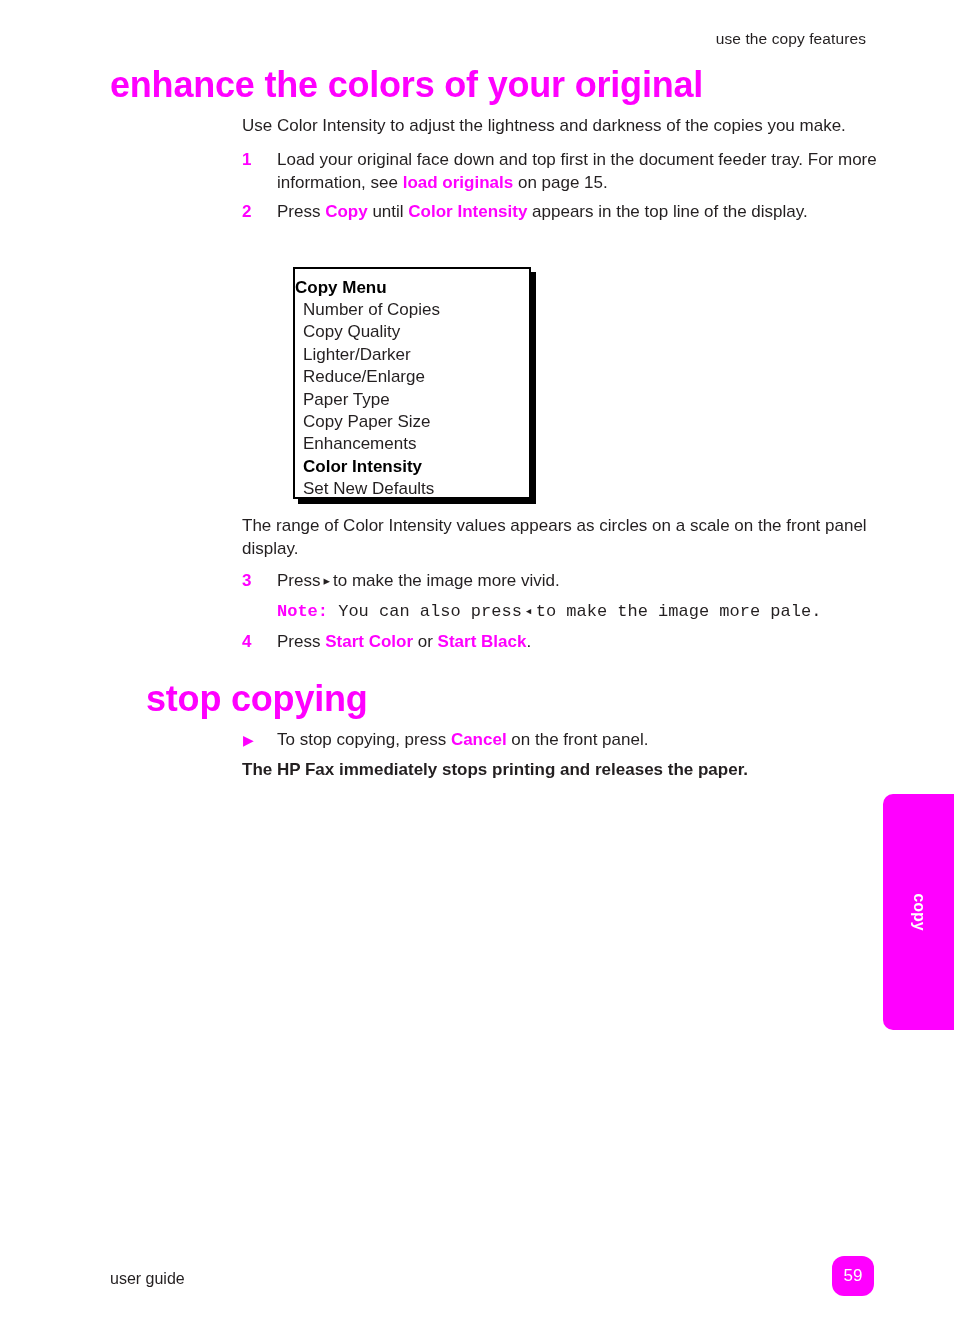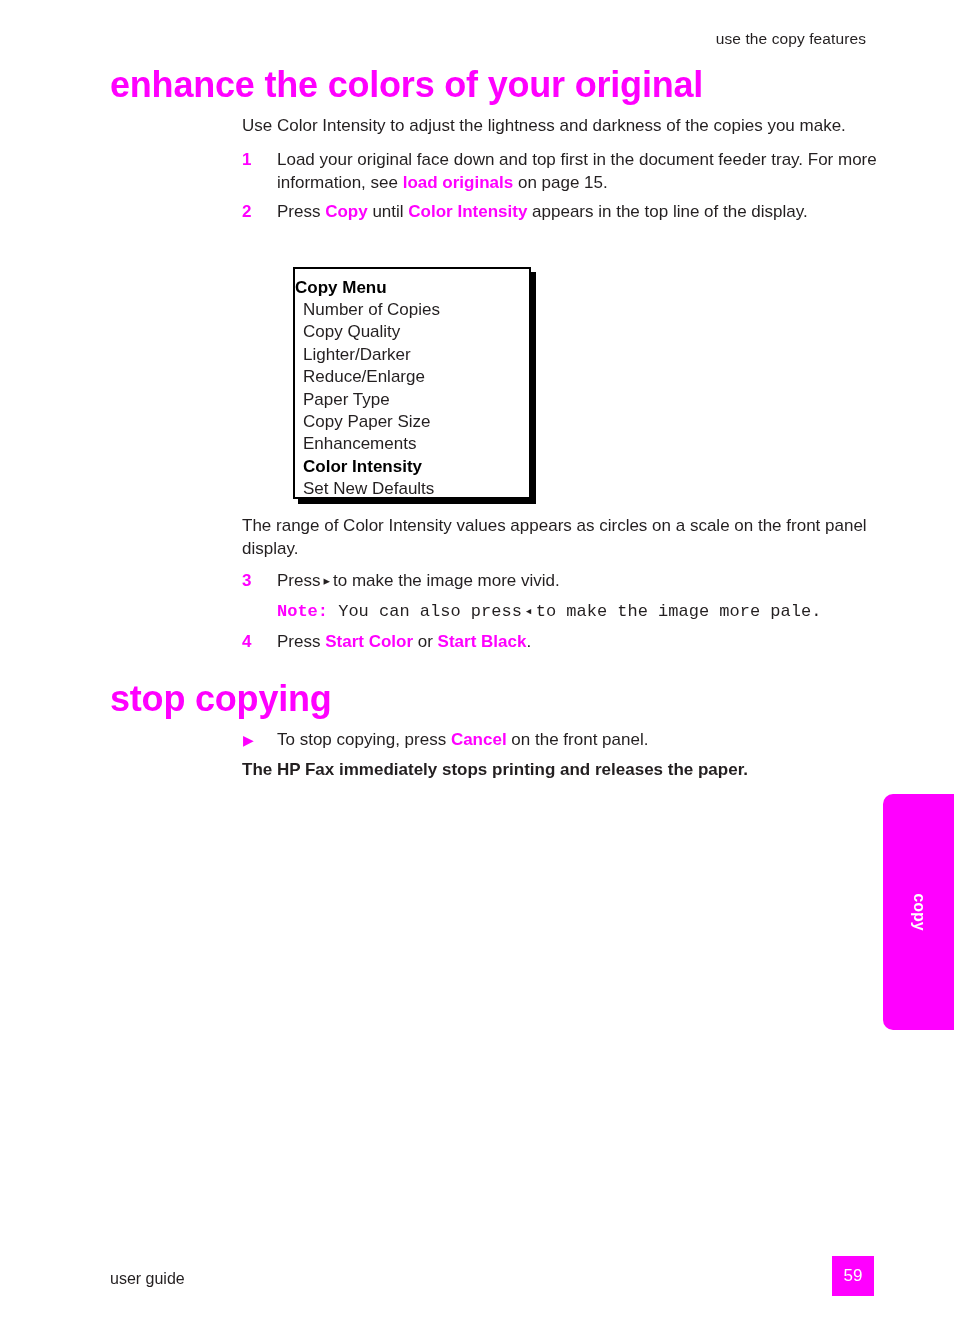--- a/index.html
+++ b/index.html
@@ -33,21 +33,21 @@
   .h1 {
     position: absolute;
     left: 110px;
     font-size: 36px;
     font-weight: bold;
     color: #ff00ff;
     letter-spacing: -0.2px;
     white-space: nowrap;
   }
   .h1.enhance { top: 64px; }
-  .h1.stop    { top: 678px; }
+  .h1.stop    { top: 678px; margin-left: 36px; }
 
   
   .para {
     position: absolute;
     left: 242px;
     width: 640px;
     font-size: 17px;
     line-height: 23px;
     color: #231f20;
   }
@@ -170,21 +170,21 @@
     font-size: 16px;
     color: #231f20;
   }
   .page-badge {
     position: absolute;
     right: 80px;
     bottom: 25px;
     width: 42px;
     height: 40px;
     background: #ff00ff;
-    border-radius: 0;
+    border-radius: 12px;
     color: #ffffff;
     font-size: 17px;
     display: flex;
     align-items: center;
     justify-content: center;
   }
 </style>
 </head>
 <body>
 

